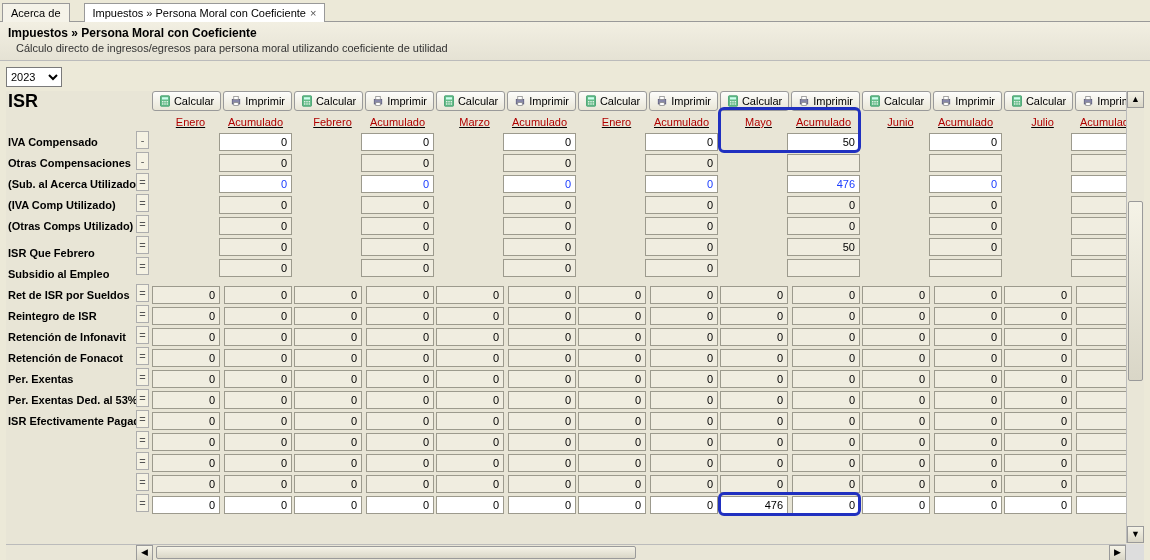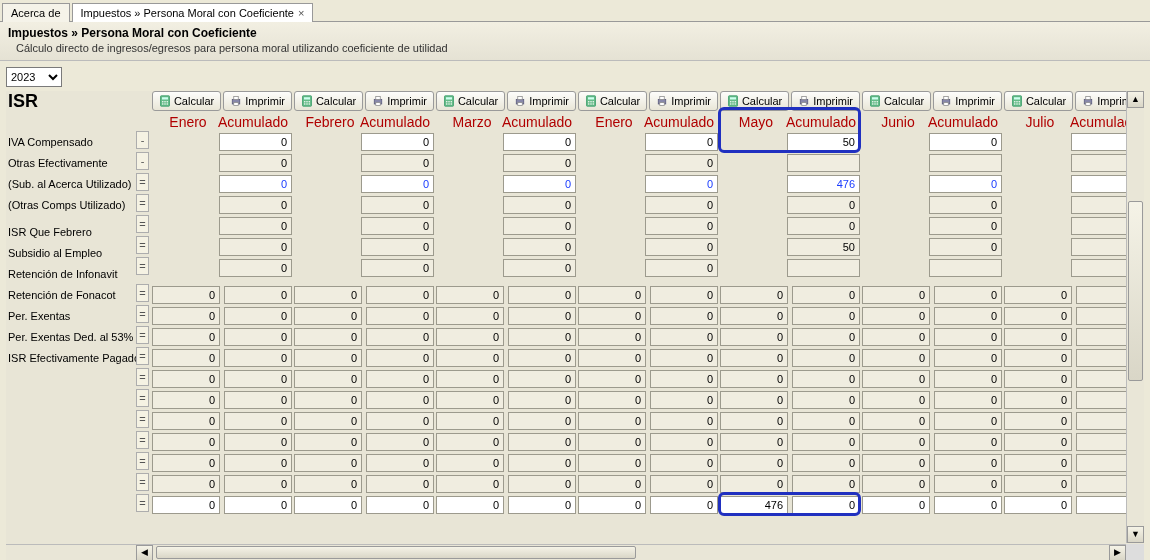--- a/index.html
+++ b/index.html
@@ -17,21 +17,21 @@
     border-bottom: 1px solid #999;
     padding: 2px 0 0 2px;
     height: 22px;
     align-items: flex-end;
   }
   .tab {
     padding: 3px 8px;
     border: 1px solid #999;
     border-bottom: none;
     background: #f5f3e9;
-    margin-right: 2px;
+    margin-right: 14px;
     font-size: 11px;
     position: relative;
     top: 1px;
     display: flex;
     align-items: center;
     gap: 4px;
   }
   .tab.active { background: #fff; }
   .tab .close { font-weight: normal; cursor: pointer; color:#555; }
   .header-bar {
@@ -65,20 +65,21 @@
     padding-top: 30px;
   }
   .big-isr { font-weight: bold; font-size: 18px; position:absolute; top:0; left:2px;}
   .row-label {
     height: 21px;
     display: flex;
     align-items: center;
     padding-left: 2px;
     font-size: 11px;
     white-space: nowrap;
+    font-weight: bold;
   }
   .row-label.bold { font-weight: bold; }
   .row-gap { height: 6px; }
   .months-area {
     position: absolute;
     left: 130px; right: 0; top: 0; bottom: 0;
   }
   .month-col {
     position: absolute;
     top: 0;
@@ -87,23 +88,24 @@
   .btn-row { display:flex; gap:2px; height:22px; justify-content:flex-end; padding-right:2px;}
   .btn {
     display:flex; align-items:center; gap:3px;
     height:20px; padding: 0 6px;
     border:1px solid #9a9a9a;
     background: linear-gradient(#fdfdfb,#e9e6d7);
     font-size:11px; cursor:pointer; border-radius:3px;
   }
   .btn .ic { width:12px; height:12px; }
   .head-row {
-    display:flex; height:18px; font-size:14px; align-items:center;
+    display:flex; height:18px; font-size:11px; align-items:center;
     justify-content: space-between;
     padding: 0 6px 0 6px;
+    text-decoration: underline;
   }
   .head-month { color:#b00000; flex:1; text-align:center;}
   .head-acum { color:#b00000; flex:1; text-align:center;}
   .op-col {
     position: absolute;
     left: 130px; top: 40px;
     width: 14px;
   }
   .op-box {
     width: 13px; height: 18px;
@@ -194,26 +196,29 @@
   </select>
 </div>
 
 <div class="grid-wrap">
   <div class="grid-inner">
     <div class="big-isr">ISR</div>
 
     <div class="col-labels" id="row-labels">
         <div style="height:10px"></div>
         <div class="row-label ">IVA Compensado</div>
-        <div class="row-label ">Otras Efectivamente</div>
+        <div class="row-label ">Otras Compensaciones</div>
         <div class="row-label ">(Sub. al Acerca Utilizado)</div>
+        <div class="row-label ">(IVA Comp Utilizado)</div>
         <div class="row-label ">(Otras Comps Utilizado)</div>
         <div class="row-gap"></div>
         <div class="row-label ">ISR Que Febrero</div>
         <div class="row-label ">Subsidio al Empleo</div>
+        <div class="row-label ">Ret de ISR por Sueldos</div>
+        <div class="row-label ">Reintegro de ISR</div>
         <div class="row-label ">Retención de Infonavit</div>
         <div class="row-label ">Retención de Fonacot</div>
         <div class="row-label ">Per. Exentas</div>
         <div class="row-label ">Per. Exentas Ded. al 53%</div>
         <div class="row-label ">ISR Efectivamente Pagado</div>
       </div>
     <div class="op-col" id="op-col">
         <div class="op-box">-</div>
         <div class="op-box">-</div>
         <div class="op-box">=</div>

